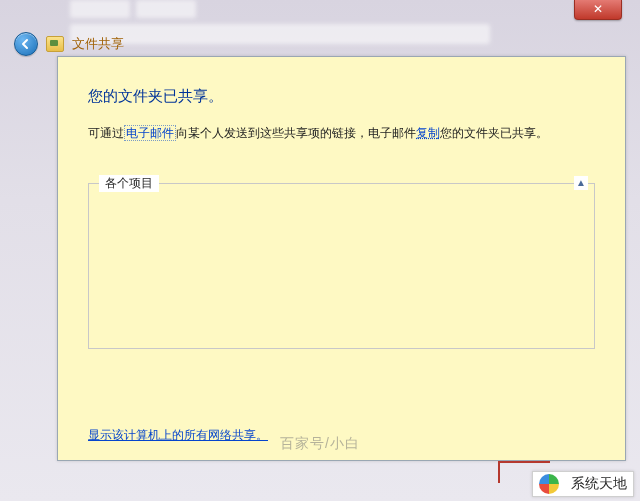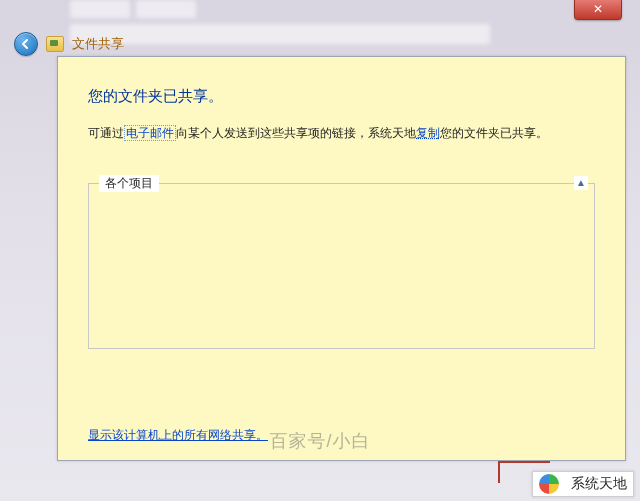--- a/index.html
+++ b/index.html
@@ -122,21 +122,21 @@
   .item-text .path { color:#7a7a7a; font-size:12px; }
 
   .bottom-link {
     position:absolute; left:30px; bottom:16px;
     color:#0645cc; text-decoration:underline; font-size:12px; cursor:pointer;
   }
 
   
   .wm1 {
     position:absolute; left:50%; bottom:48px; transform:translateX(-50%);
-    color:rgba(120,120,120,0.55); font-size:18px; letter-spacing:1px;
+    color:rgba(120,120,120,0.55); font-size:14px; letter-spacing:1px;
     pointer-events:none;
   }
   .wm2 {
     position:absolute; right:6px; bottom:4px;
     display:flex; align-items:center; gap:12px;
     background:#fff; padding:2px 6px; border:1px solid #cfcfcf;
     box-shadow:0 0 3px rgba(0,0,0,0.15);
   }
   .wm2 .logo {
     width:20px; height:20px; border-radius:50%;
@@ -168,21 +168,21 @@
     </svg>
   </div>
   <div class="title-icon"></div>
   <div class="title-text">文件共享</div>
 </div>
 
 <div class="dialog">
   <div class="heading">您的文件夹已共享。</div>
 
   <div class="instruction">
-    <span>可通过</span><span class="link dotted">电子邮件</span><span>向某个人发送到这些共享项的链接，系统天地</span><span class="link">复制</span><span>您的文件夹已共享。</span>
+    <span>可通过</span><span class="link dotted">电子邮件</span><span>向某个人发送到这些共享项的链接，电子邮件</span><span class="link">复制</span><span>您的文件夹已共享。</span>
   </div>
 
   <div class="group">
     <div class="group-label">各个项目</div>
     <div class="collapse-arrow">
       <span>▲</span>
     </div>
   </div>
 
   <a class="bottom-link">显示该计算机上的所有网络共享。</a>

